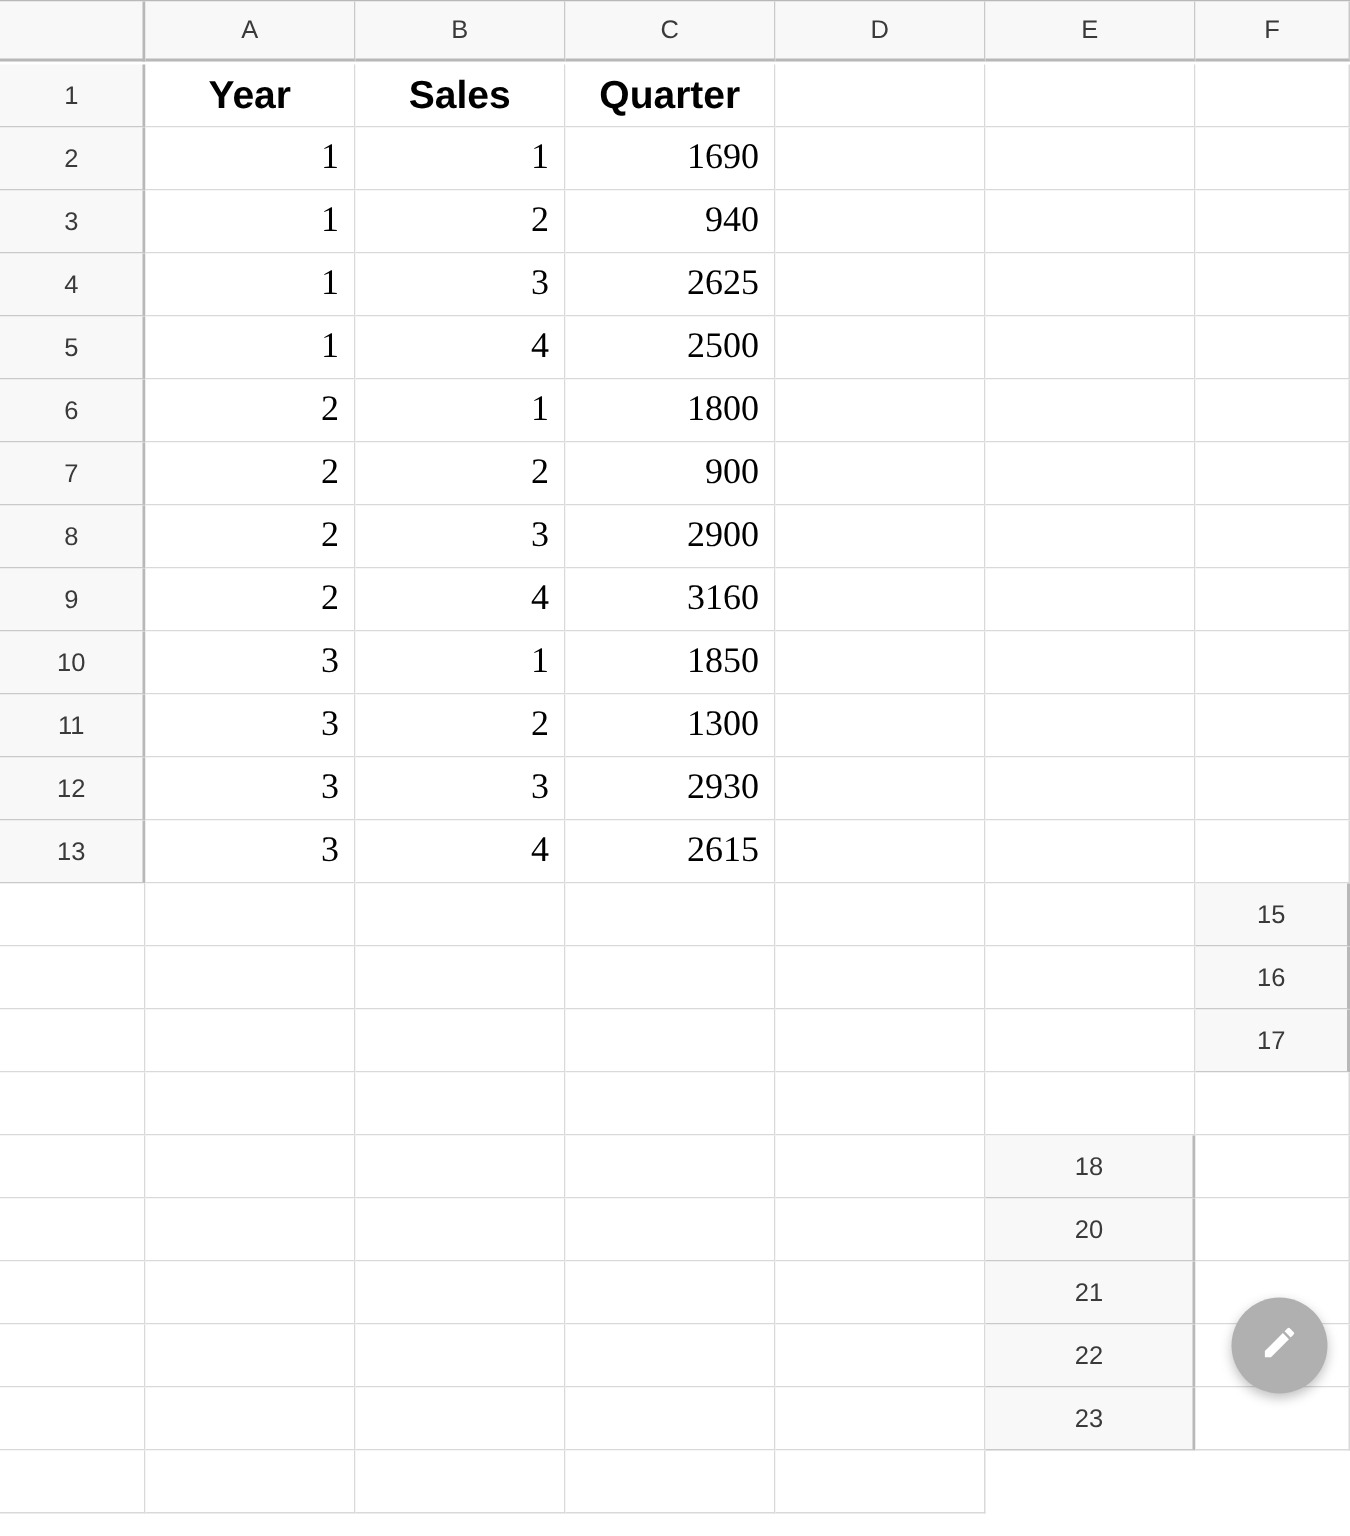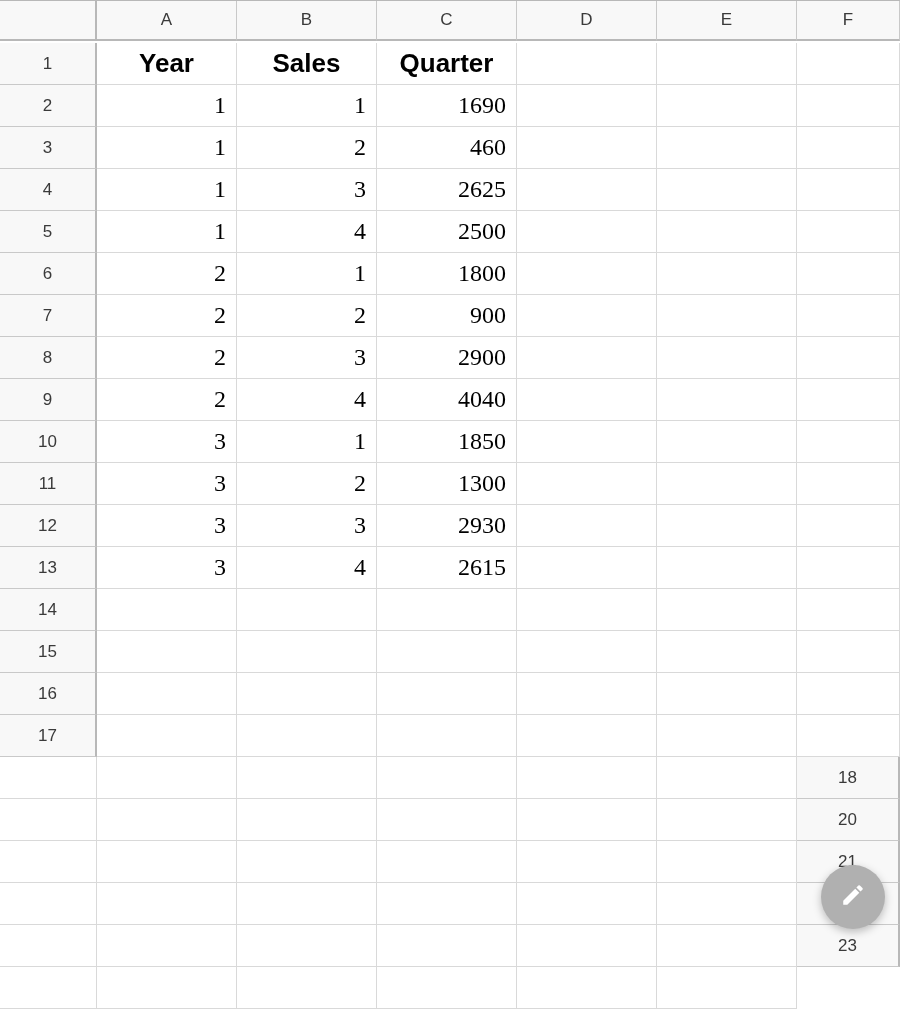--- a/index.html
+++ b/index.html
@@ -98,21 +98,21 @@
     <div class="cell row-header">2</div>
     <div class="cell data-cell">1</div>
     <div class="cell data-cell">1</div>
     <div class="cell data-cell">1690</div>
     <div class="cell "></div>
     <div class="cell "></div>
     <div class="cell "></div>
     <div class="cell row-header">3</div>
     <div class="cell data-cell">1</div>
     <div class="cell data-cell">2</div>
-    <div class="cell data-cell">460</div>
+    <div class="cell data-cell">940</div>
     <div class="cell "></div>
     <div class="cell "></div>
     <div class="cell "></div>
     <div class="cell row-header">4</div>
     <div class="cell data-cell">1</div>
     <div class="cell data-cell">3</div>
     <div class="cell data-cell">2625</div>
     <div class="cell "></div>
     <div class="cell "></div>
     <div class="cell "></div>
@@ -140,21 +140,21 @@
     <div class="cell row-header">8</div>
     <div class="cell data-cell">2</div>
     <div class="cell data-cell">3</div>
     <div class="cell data-cell">2900</div>
     <div class="cell "></div>
     <div class="cell "></div>
     <div class="cell "></div>
     <div class="cell row-header">9</div>
     <div class="cell data-cell">2</div>
     <div class="cell data-cell">4</div>
-    <div class="cell data-cell">4040</div>
+    <div class="cell data-cell">3160</div>
     <div class="cell "></div>
     <div class="cell "></div>
     <div class="cell "></div>
     <div class="cell row-header">10</div>
     <div class="cell data-cell">3</div>
     <div class="cell data-cell">1</div>
     <div class="cell data-cell">1850</div>
     <div class="cell "></div>
     <div class="cell "></div>
     <div class="cell "></div>
@@ -172,21 +172,20 @@
     <div class="cell "></div>
     <div class="cell "></div>
     <div class="cell "></div>
     <div class="cell row-header">13</div>
     <div class="cell data-cell">3</div>
     <div class="cell data-cell">4</div>
     <div class="cell data-cell">2615</div>
     <div class="cell "></div>
     <div class="cell "></div>
     <div class="cell "></div>
-    <div class="cell row-header">14</div>
     <div class="cell "></div>
     <div class="cell "></div>
     <div class="cell "></div>
     <div class="cell "></div>
     <div class="cell "></div>
     <div class="cell "></div>
     <div class="cell row-header">15</div>
     <div class="cell "></div>
     <div class="cell "></div>
     <div class="cell "></div>

